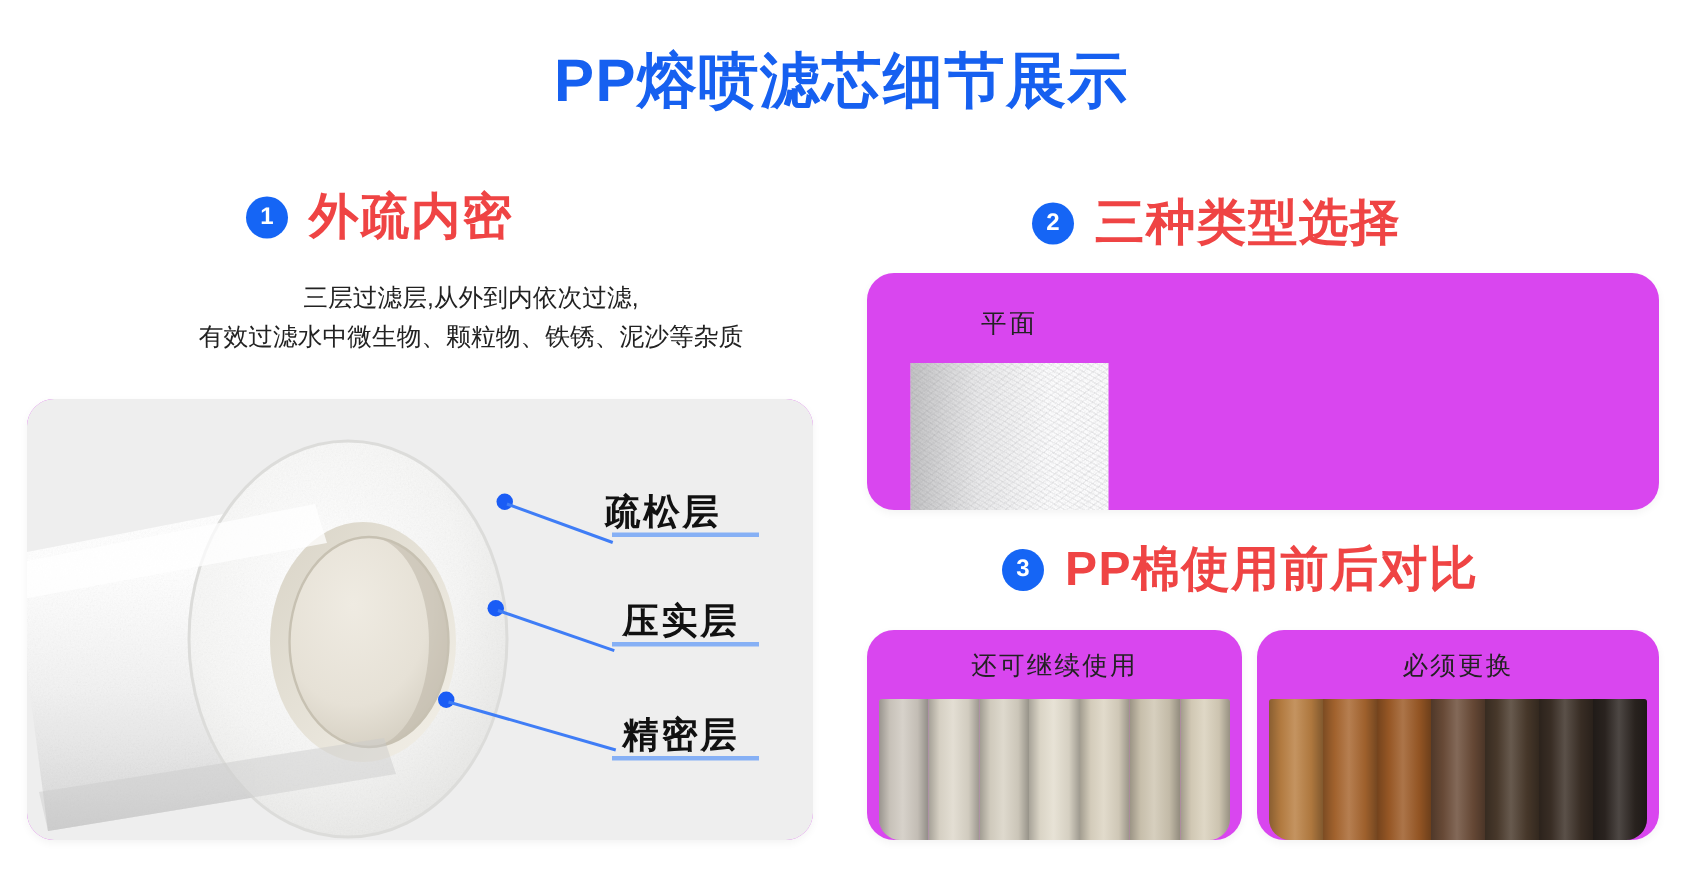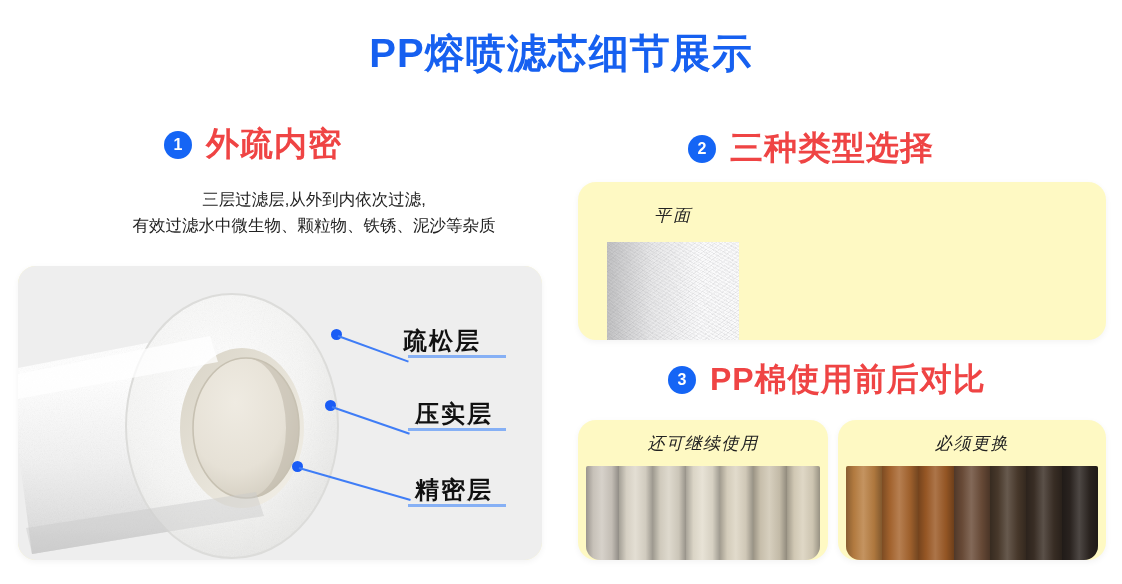--- a/index.html
+++ b/index.html
@@ -38,25 +38,24 @@
   
   .desc {
     position: absolute; left: 0; top: 186px; width: 540px;
     text-align: center; color: #222;
     font-size: 16.5px; line-height: 26px; margin-left: 44px;
   }
 
   
   .card {
     position: absolute;
-    background: #fef9c3;
+    background: #d946ef;
     border-radius: 18px;
     box-shadow: 0 2px 6px rgba(0,0,0,0.05);
     overflow: hidden;
-    font-style: italic;
   }
   #card-cartridge { left: 18px; top: 266px; width: 524px; height: 294px; }
   #card-types     { left: 578px; top: 182px; width: 528px; height: 158px; }
   #card-ok        { left: 578px; top: 420px; width: 250px; height: 140px; }
   #card-bad       { left: 838px; top: 420px; width: 268px; height: 140px; }
 
   
   .cart-wrap { position:absolute; left:0; top:0; width:100%; height:100%; }
 
   

